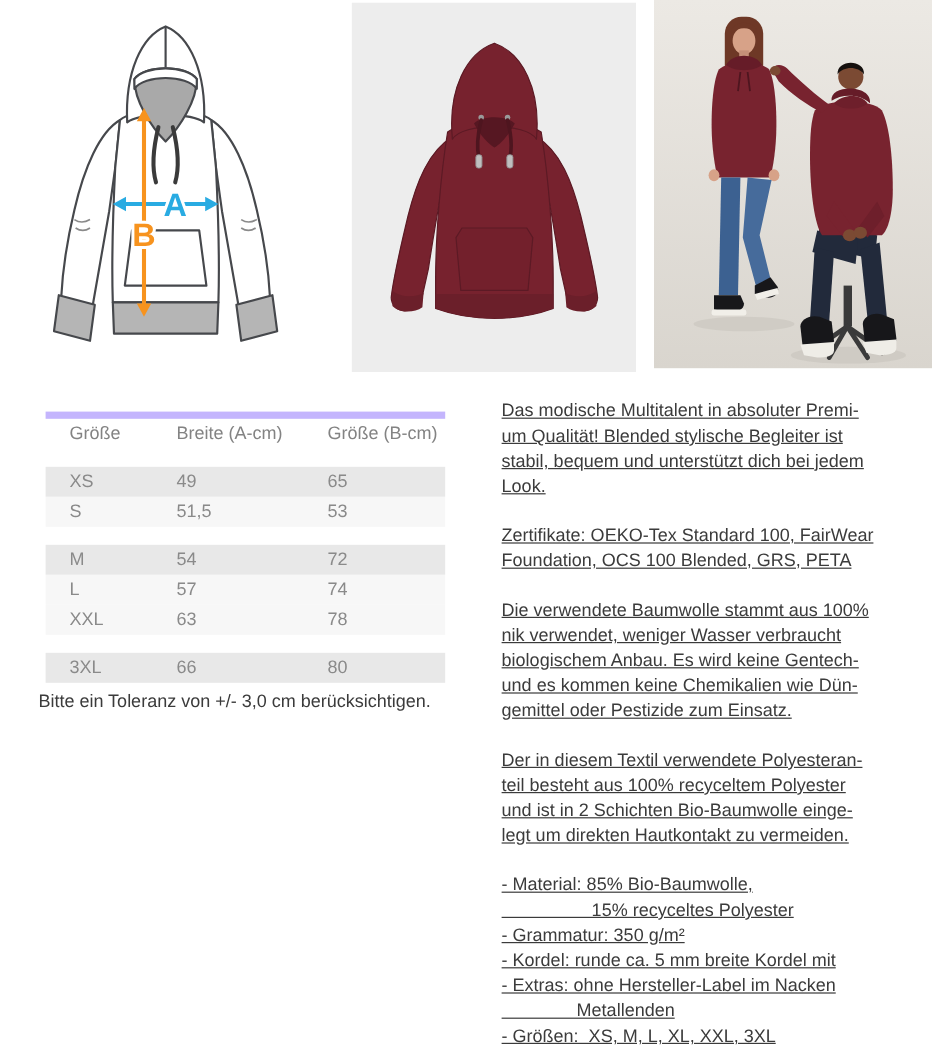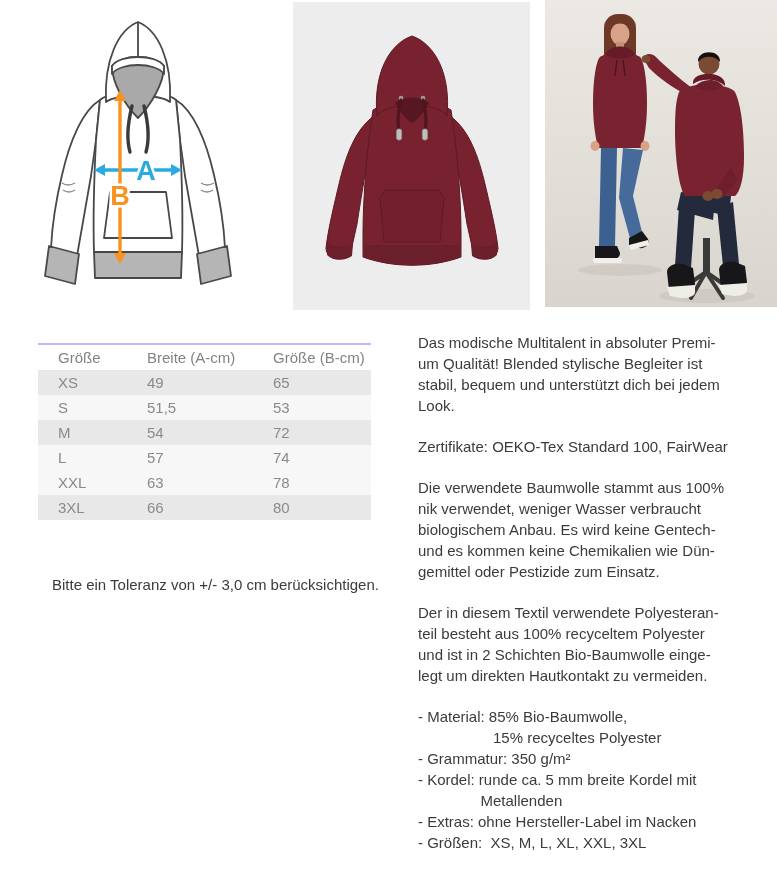--- a/index.html
+++ b/index.html
@@ -9,42 +9,42 @@
   }
   figure{margin:0;}
   .panel{position:absolute;}
   .panel svg{display:block;}
   .panel-sketch{left:20px;top:0;width:253px;height:310px;background:#ffffff;}
   .panel-product{left:293px;top:2px;width:237px;height:308px;}
   .panel-models{left:545px;top:0;width:232px;height:307px;}
 
   .size-table{
     position:absolute;left:38px;top:343px;width:333px;
-    border-top:2px solid #c4b5fd;font-size:15px;
+    border-top:6px solid #c4b5fd;font-size:15px;
   }
   .thead,.trow{
     display:grid;grid-template-columns:109px 126px 1fr;
     height:25px;align-items:center;color:#8a8a8a;
   }
   .thead{color:#838383;}
   .trow{background:#f7f7f7;}
-  .trow.stripe{background:#e8e8e8;}
+  .trow.stripe{background:#e8e8e8;margin-top:15px;}
   .tcell.c0{padding-left:20px;}
 
   .tolerance{
-    position:absolute;left:52px;top:576px;margin:0;
+    position:absolute;left:32px;top:576px;margin:0;
     font-size:15px;color:#3b3b3b;
   }
 
   .description{
     position:absolute;left:418px;top:332px;width:358px;
     font-size:15px;line-height:21px;color:#3b3b3b;
   }
   .para{margin:0 0 20px 0;}
-  .line{white-space:pre;}
+  .line{white-space:pre;text-decoration:underline;}
 </style>
 </head>
 <body>
 
 <figure class="panel panel-sketch">
   <svg width="253" height="310" viewBox="0 0 253 310">
     <g stroke="#46484c" stroke-width="1.8" fill="#ffffff" stroke-linejoin="round">
 
       <path d="M80,100 C63,110 50,140 42,175 C36,200 32,228 31,248 L57,256 C61,232 67,200 71,176 L76,140 Z"></path>
       <path d="M156,100 C173,110 186,140 194,175 C200,200 204,228 205,248 L179,256 C175,232 169,200 165,176 L160,140 Z"></path>
@@ -227,36 +227,37 @@
 
 <section class="description">
     <div class="para">
       <div class="line">Das modische Multitalent in absoluter Premi-</div>
       <div class="line">um Qualität! Blended stylische Begleiter ist</div>
       <div class="line">stabil, bequem und unterstützt dich bei jedem</div>
       <div class="line">Look.</div>
     </div>
     <div class="para">
       <div class="line">Zertifikate: OEKO-Tex Standard 100, FairWear</div>
+      <div class="line">Foundation, OCS 100 Blended, GRS, PETA</div>
     </div>
     <div class="para">
       <div class="line">Die verwendete Baumwolle stammt aus 100%</div>
       <div class="line">nik verwendet, weniger Wasser verbraucht</div>
       <div class="line">biologischem Anbau. Es wird keine Gentech-</div>
       <div class="line">und es kommen keine Chemikalien wie Dün-</div>
       <div class="line">gemittel oder Pestizide zum Einsatz.</div>
     </div>
     <div class="para">
       <div class="line">Der in diesem Textil verwendete Polyesteran-</div>
       <div class="line">teil besteht aus 100% recyceltem Polyester</div>
       <div class="line">und ist in 2 Schichten Bio-Baumwolle einge-</div>
       <div class="line">legt um direkten Hautkontakt zu vermeiden.</div>
     </div>
     <div class="para">
       <div class="line">- Material: 85% Bio-Baumwolle,</div>
       <div class="line">                  15% recyceltes Polyester</div>
       <div class="line">- Grammatur: 350 g/m²</div>
       <div class="line">- Kordel: runde ca. 5 mm breite Kordel mit</div>
+      <div class="line">- Extras: ohne Hersteller-Label im Nacken</div>
       <div class="line">               Metallenden</div>
-      <div class="line">- Extras: ohne Hersteller-Label im Nacken</div>
       <div class="line">- Größen:  XS, M, L, XL, XXL, 3XL</div>
     </div>
   </section>
 
 </body></html>

